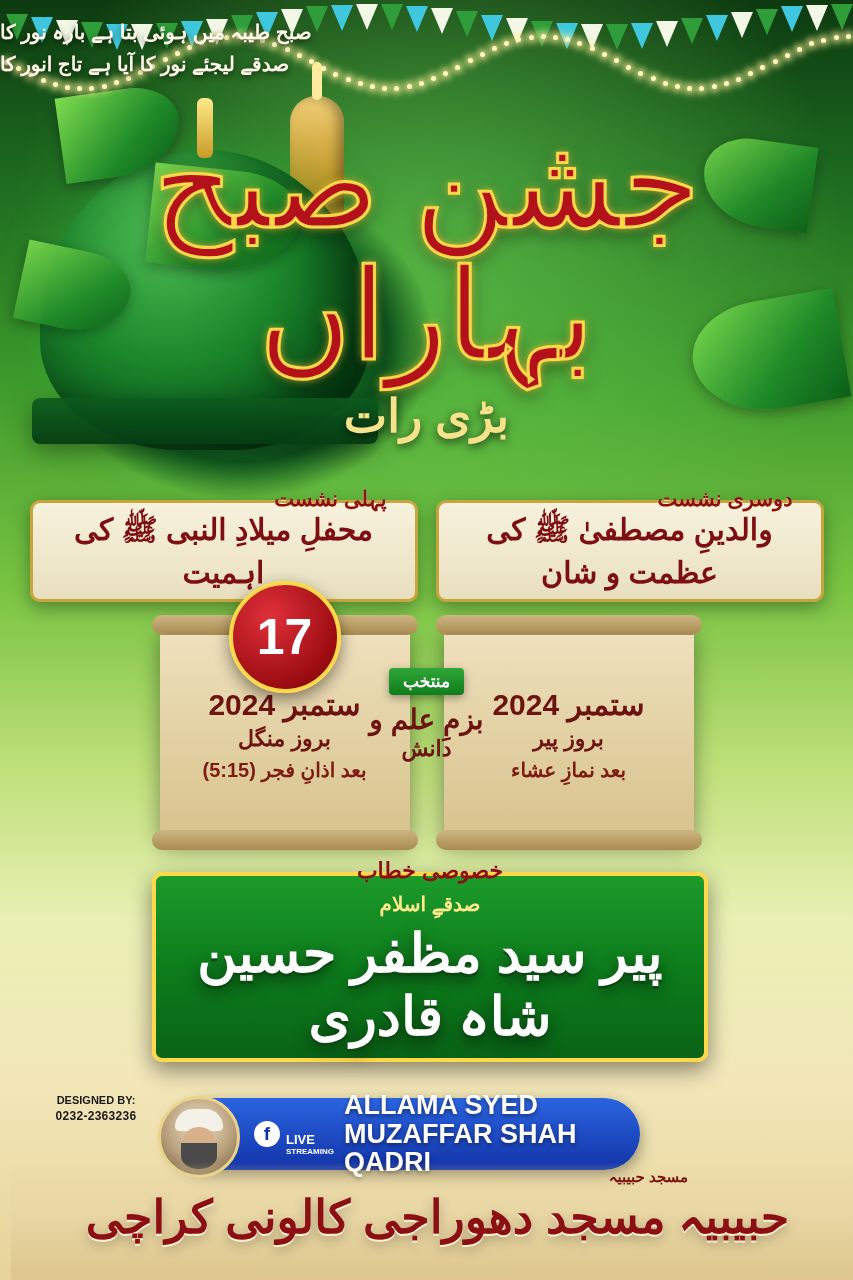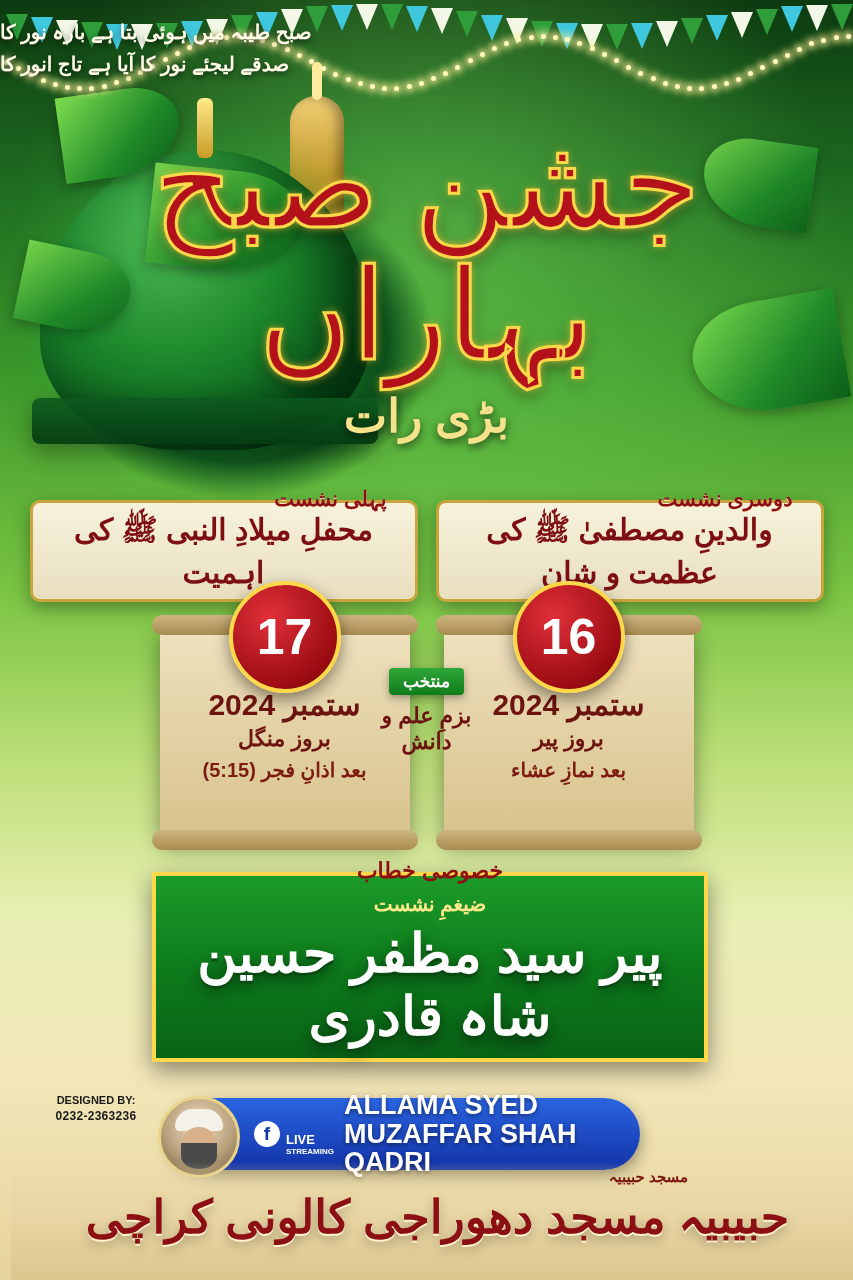--- a/index.html
+++ b/index.html
@@ -219,31 +219,31 @@
     color: #6d1410;
   }
   .mid-tag .ribbon {
     display: inline-block;
     background: linear-gradient(180deg, #2fa637, #107d1c);
     color: #fff;
     font-size: 17px; font-weight: bold;
     padding: 3px 14px; border-radius: 4px;
     box-shadow: 0 3px 8px rgba(0,0,0,.35);
   }
-  .mid-tag .l1 { font-size: 22px; font-weight: bold; margin-top: 8px; }
+  .mid-tag .l1 { font-size: 28px; font-weight: bold; margin-top: 8px; }
   .mid-tag .l2 { font-size: 22px; font-weight: bold; }
 
   
   .speaker-panel {
     position: absolute;
     top: 872px; left: 152px;
     width: 548px; height: 182px;
     background: linear-gradient(180deg, #1c9b2a 0%, #0c7a1b 55%, #0a6416 100%);
     border: 4px solid #ffd84a;
-    border-radius: 0;
+    border-radius: 10px;
     box-shadow: 0 8px 22px rgba(0,0,0,.45);
     direction: rtl; text-align: center;
   }
   .speaker-top {
     position: absolute; top: -18px; left: 0; width: 548px;
     font-size: 22px; font-weight: bold; color: #8c1013;
     direction: rtl;
   }
   .speaker-title {
     margin-top: 16px;
@@ -474,21 +474,20 @@
       <div class="session-text">والدینِ مصطفیٰ ﷺ کی عظمت و شان</div>
     </div>
     <div class="session-card">
       <div class="session-label">پہلی نشست</div>
       <div class="session-text">محفلِ میلادِ النبی ﷺ کی اہمیت</div>
     </div>
   </div>
 
   <div class="dates">
     <div class="scroll">
-      <div class="daybadge">16</div>
       <div class="scroll-body">
         <div class="scroll-date">ستمبر 2024</div>
         <div class="scroll-day">بروز پیر</div>
         <div class="scroll-time">بعد نمازِ عشاء</div>
       </div>
     </div>
     <div class="scroll">
       <div class="daybadge">17</div>
       <div class="scroll-body">
         <div class="scroll-date">ستمبر 2024</div>
@@ -499,21 +498,21 @@
   </div>
 
   <div class="mid-tag">
     <div class="ribbon">منتخب</div>
     <div class="l1">بزمِ علم و</div>
     <div class="l2">دانش</div>
   </div>
 
   <div class="speaker-panel">
     <div class="speaker-top">خصوصی خطاب</div>
-    <div class="speaker-title">ضیغمِ نشست</div>
+    <div class="speaker-title">صدقےِ اسلام</div>
     <div class="speaker-name">پیر سید مظفر حسین شاہ قادری</div>
   </div>
 
   <div class="designer">
     <div>DESIGNED BY:</div>
     <div class="phone">0232-2363236</div>
   </div>
 
   <div class="livebar">
     <div class="avatar">

